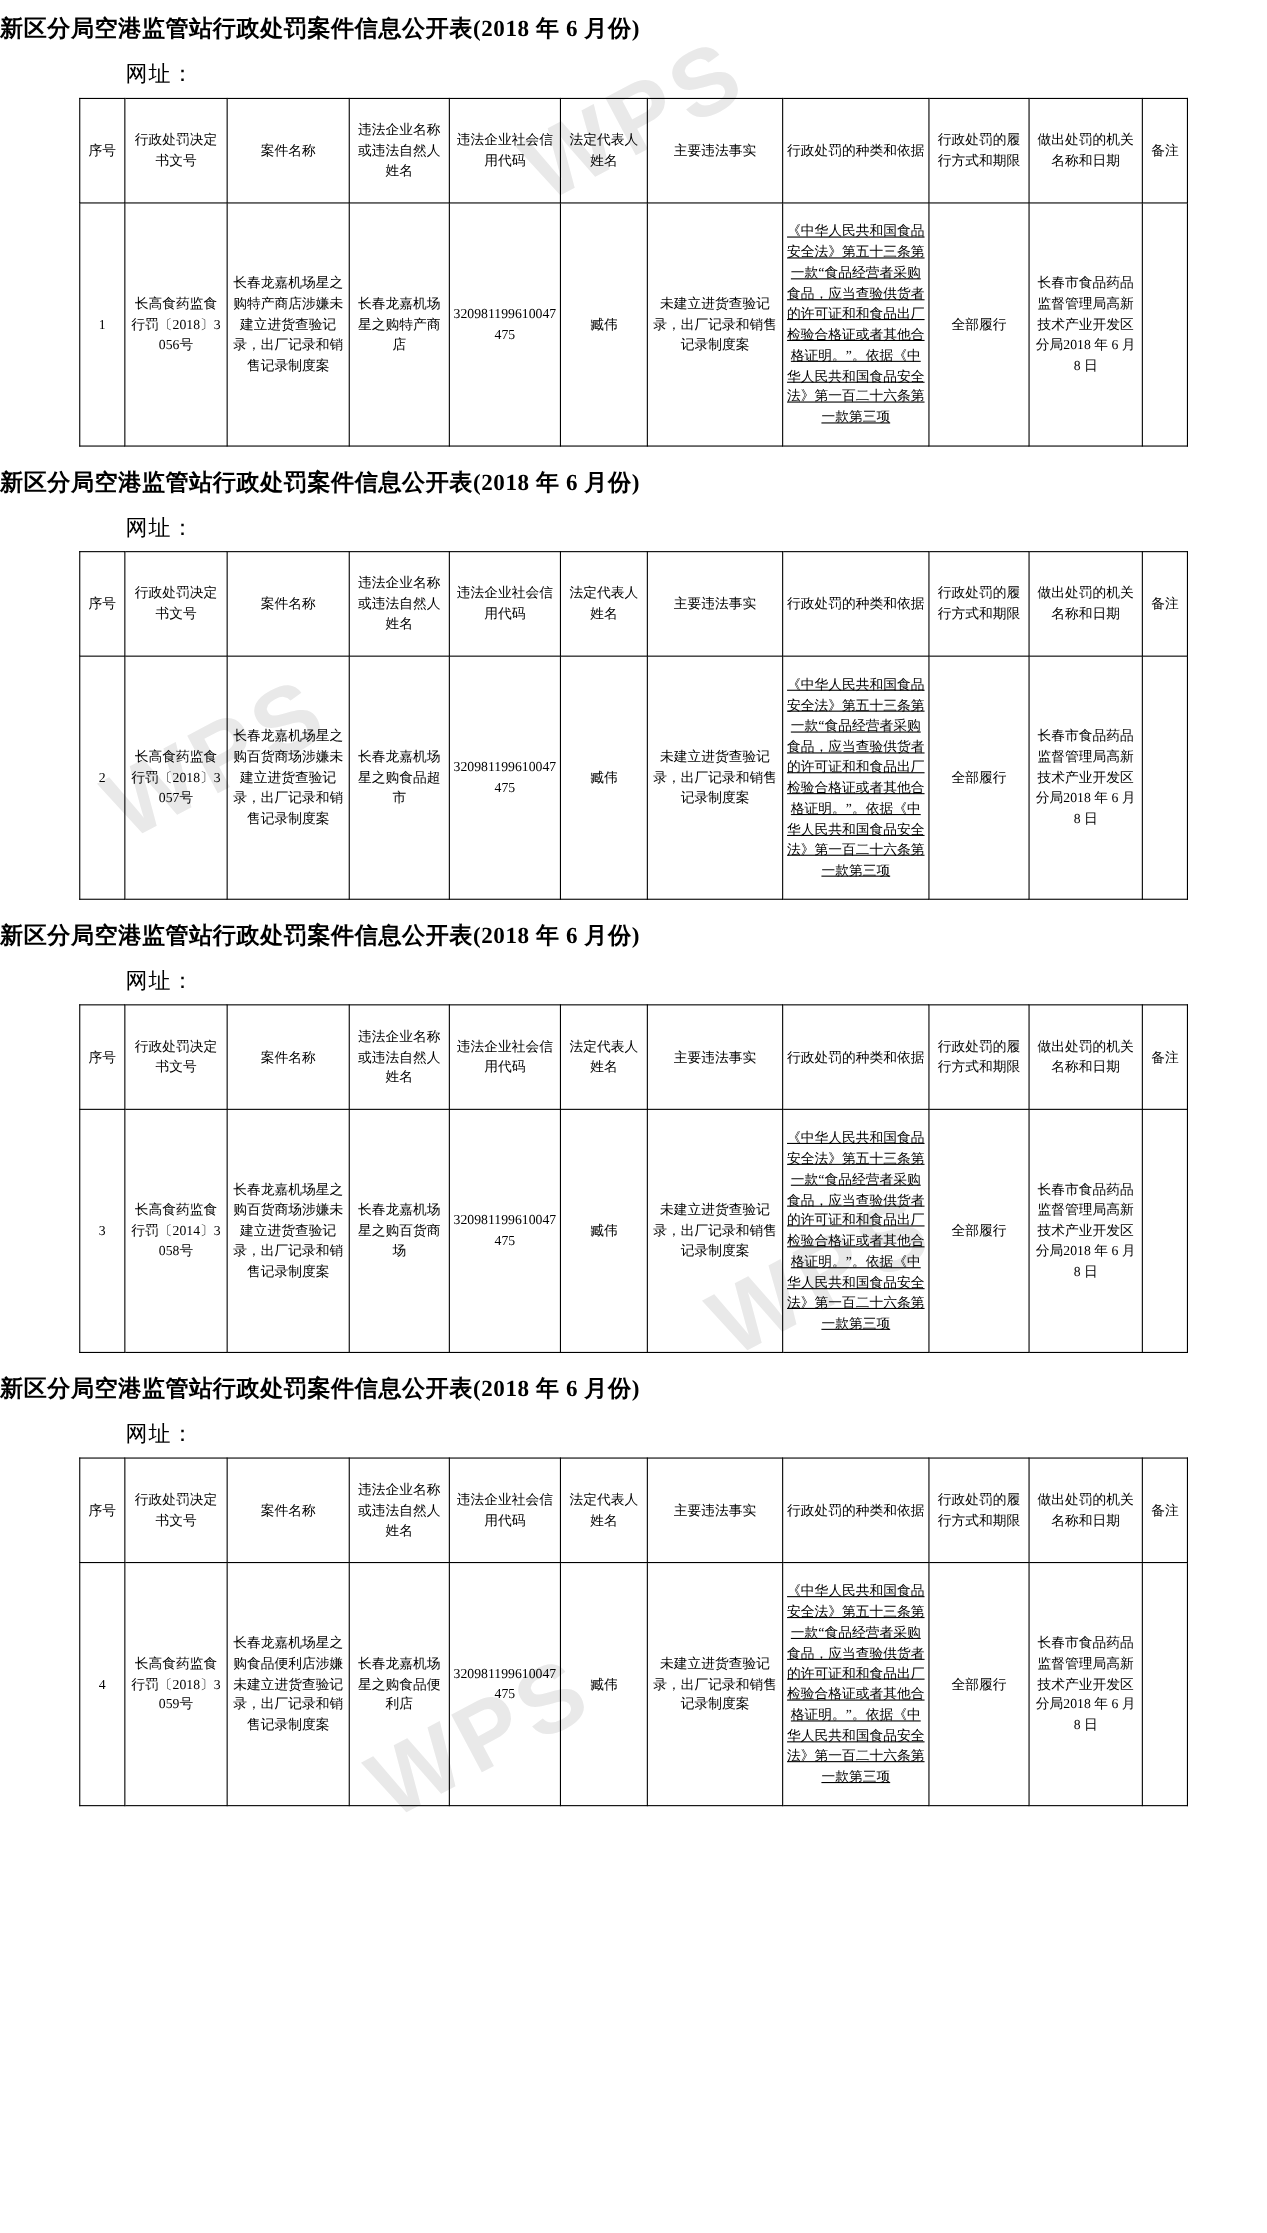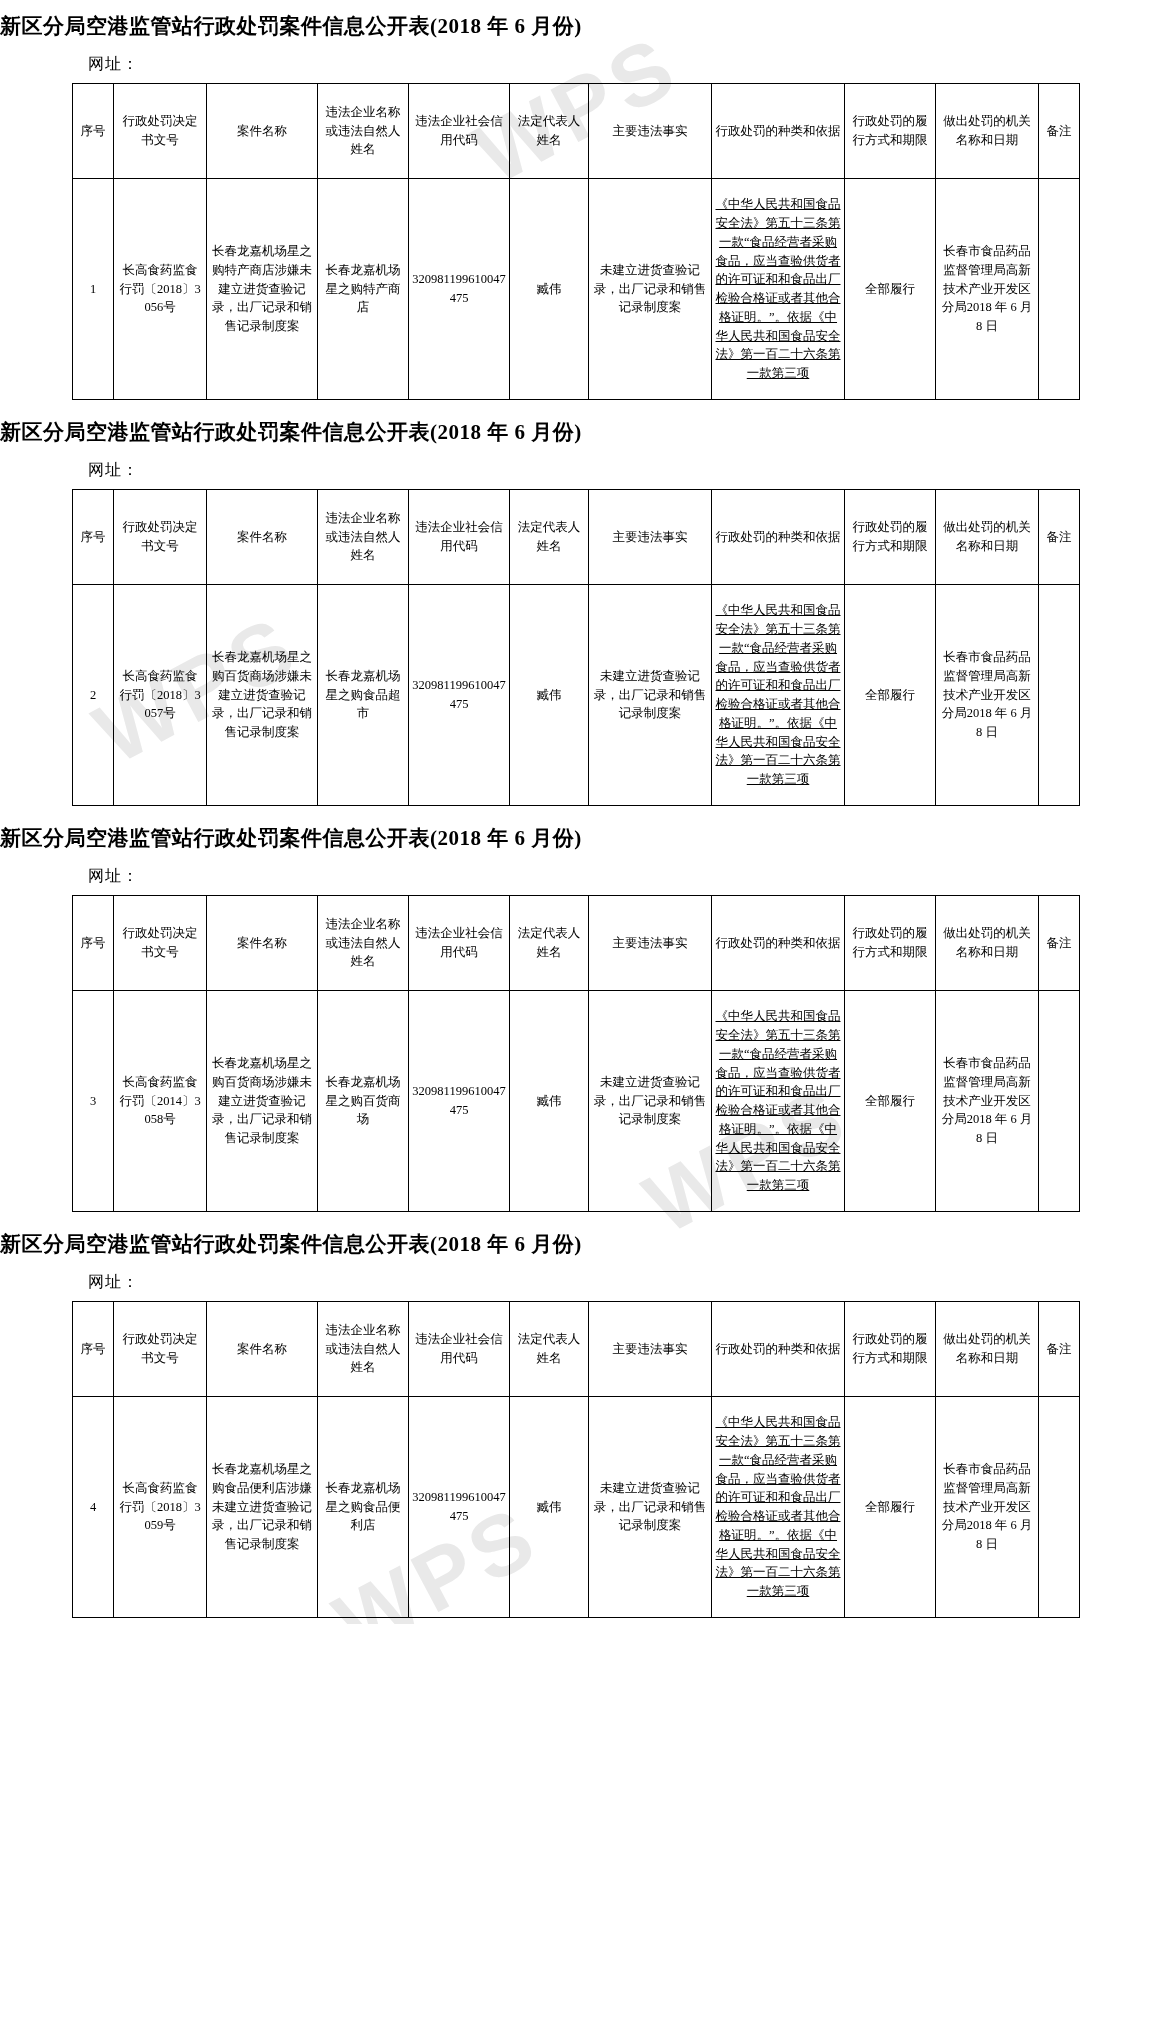--- a/index.html
+++ b/index.html
@@ -41,23 +41,24 @@
   }
   .doc-title {
     text-align: left;
     font-weight: bold;
     font-size: 21px;
     font-family: "Liberation Serif", "DejaVu Serif", serif;
     padding: 12px 0 10px 0;
     letter-spacing: 0.5px;
   }
   .url-line {
-    font-size: 16px;
+    font-size: 20px;
     padding: 4px 0 8px 88px;
     letter-spacing: 1px;
+    margin-left: 26px;
   }
   table.pen {
     border-collapse: collapse;
     table-layout: fixed;
     margin: 0 auto;
     width: 976px;
     background: transparent;
   }
   table.pen th, table.pen td {
     border: 1px solid #000;

